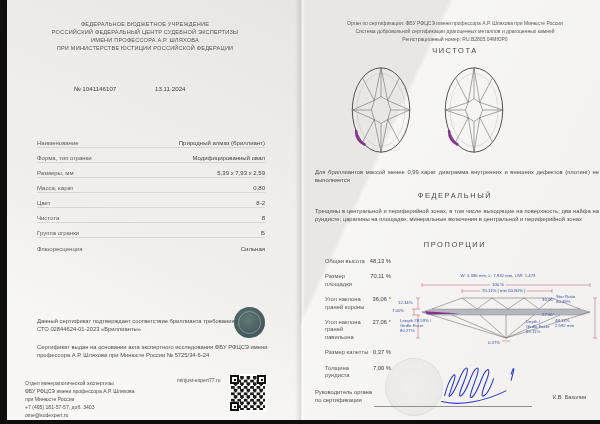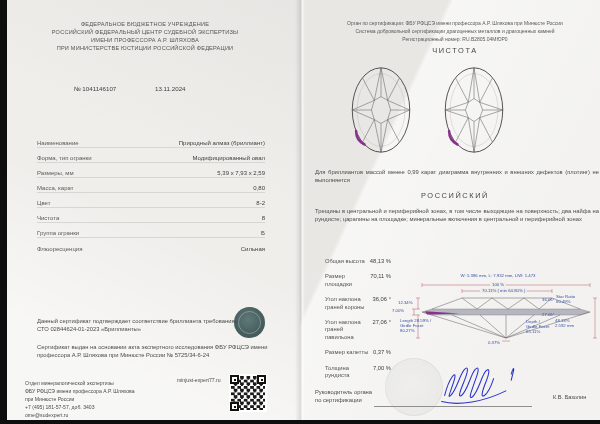--- a/index.html
+++ b/index.html
@@ -147,23 +147,24 @@
           <path d="M34,36 L40,40 L43,48 L40,56 L34,60 L28,56 L25,48 L28,40 Z"></path>
           <path d="M34,36 L34,4 M40,40 L53,15 M43,48 L64,48 M40,56 L53,81 M34,60 L34,92 M28,56 L15,81 M25,48 L4,48 M28,40 L15,15"></path>
           <path d="M34,4 L28,40 M34,4 L40,40 M64,48 L40,40 M64,48 L40,56 M34,92 L28,56 M34,92 L40,56 M4,48 L28,40 M4,48 L28,56"></path>
         </g>
         <path d="M8,70 Q8,80 16.8,84" fill="none" stroke="#8b2f8f" stroke-width="2.6" stroke-linecap="round"></path>
       </svg>
     </div>
 
     <div class="t small wrap" style="left:308px;top:168px;width:284px;text-align:justify;">Для бриллиантов массой менее 0,99 карат диаграмма внутренних и внешних дефектов (плотинг) не выполняется</div>
 
-    <div class="t sec c" style="left:303px;top:191px;width:290px;">РОССИЙСКИЙ</div>
+    <div class="t sec c" style="left:303px;top:191px;width:290px;">ФЕДЕРАЛЬНЫЙ</div>
     <div class="t small wrap" style="left:308px;top:207px;width:284px;text-align:justify;">Трещины в центральной и периферийной зонах, в том числе выходящие на поверхность; два найфа на рундисте; царапины на площадке;  минеральные включения в центральной и периферийной зонах</div>
 
+    <div class="t sec c" style="left:303px;top:240px;width:290px;">ПРОПОРЦИИ</div>
 
     <div class="plist">
       <div class="pitem">
         <span class="pl wrap">Общая высота</span>
         <span class="pv">48,13 %</span>
       </div>
       <div class="pitem">
         <span class="pl wrap">Размер площадки</span>
         <span class="pv">70,11 %</span>
       </div>

